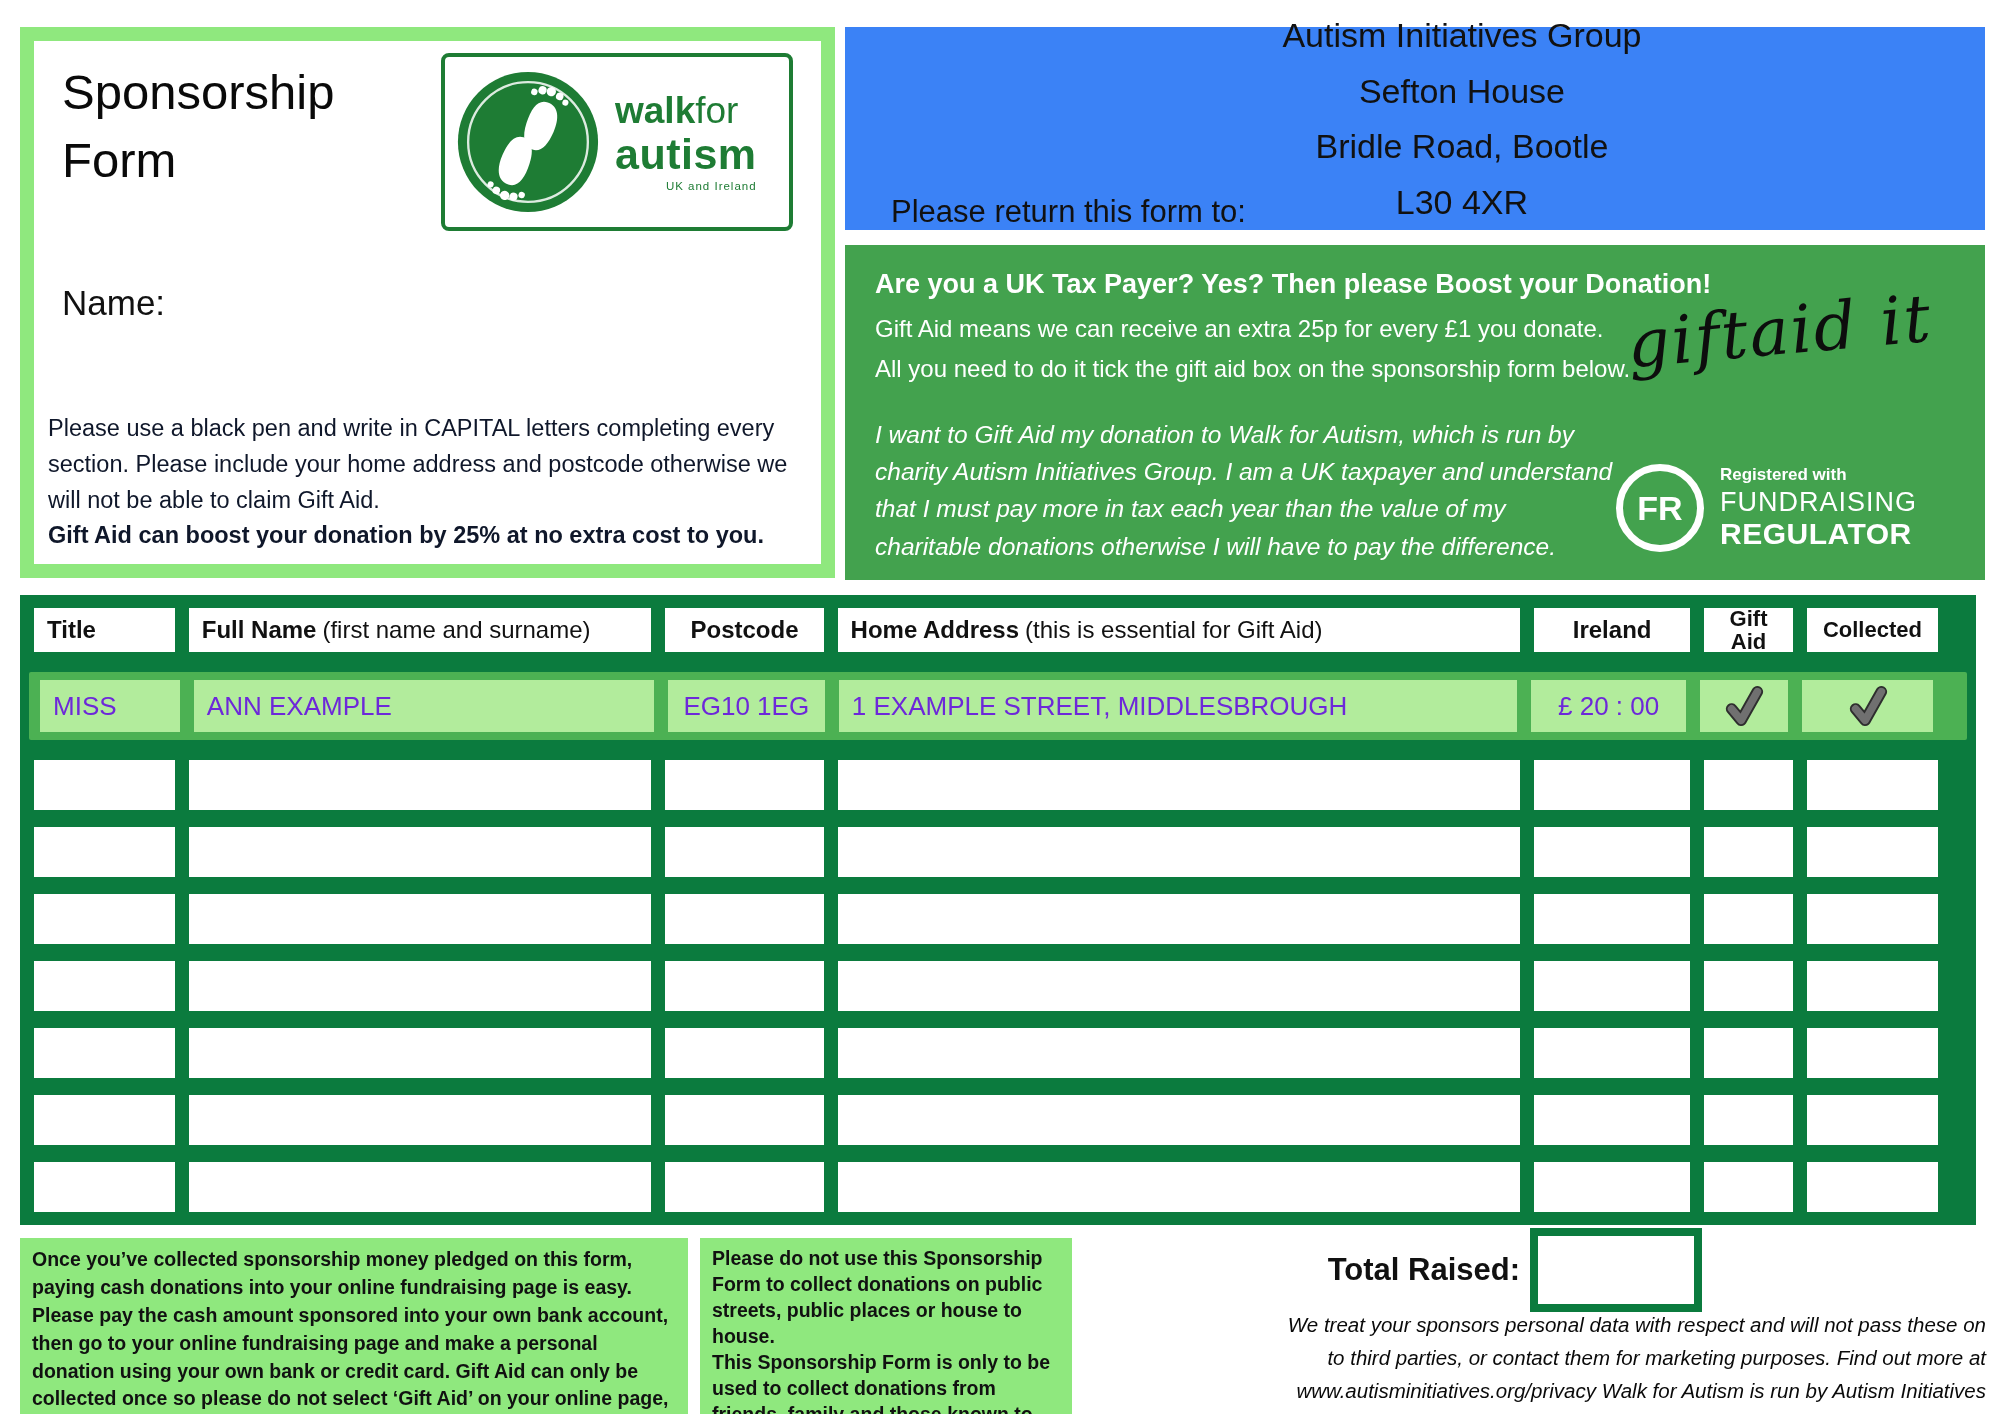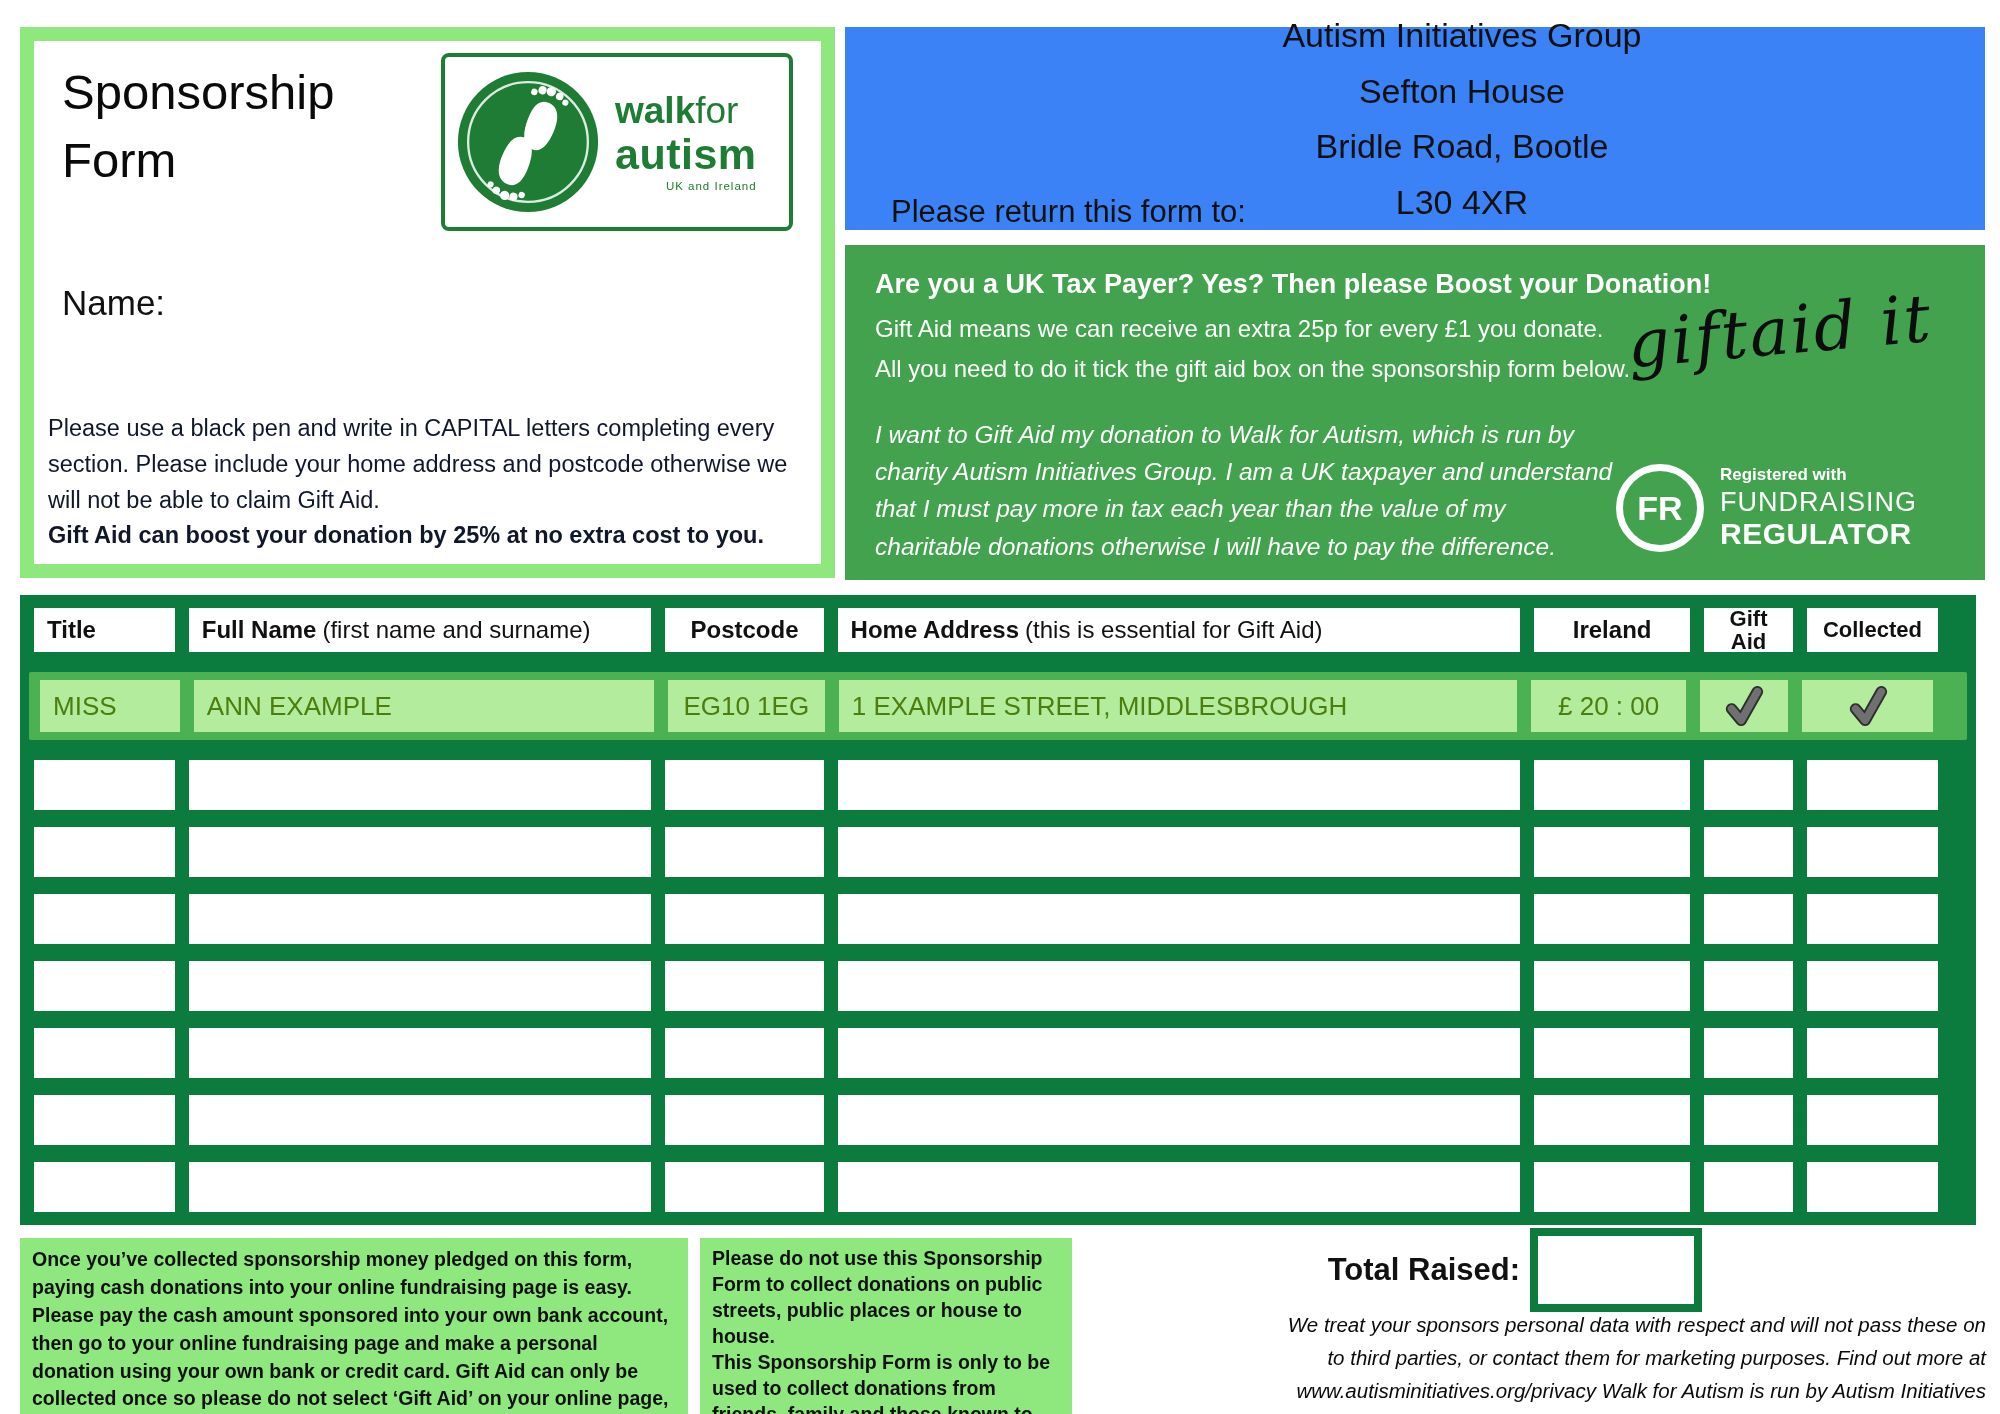--- a/index.html
+++ b/index.html
@@ -44,21 +44,21 @@
   .sponsor-table{position:absolute;left:20px;top:595px;width:1956px;height:630px;background:#0B7B3E;box-sizing:border-box;padding:13px 14px;display:flex;flex-direction:column;justify-content:space-between;}
   .trow{display:flex;gap:14px;}
   .cell{background:#fff;display:flex;align-items:center;box-sizing:border-box;padding:2px 13px;overflow:hidden;}
   .hcell{height:44px;font-size:24px;white-space:nowrap;}
   .hcell b{font-weight:bold;}
   .hcell .note{font-weight:normal;margin-left:6px;}
   .hcell.wrap{white-space:normal;text-align:center;line-height:1.05;font-weight:bold;justify-content:center;font-size:22px;}
   .align-center{justify-content:center;}
   .ecell{height:50px;}
   .example-strip{background:#4CB153;margin:0 -5px;padding:8px 11px;display:flex;gap:14px;border-radius:2px;}
-  .xcell{background:#B2EC9C;height:52px;font-size:26px;color:#4d7c0f;display:flex;align-items:center;box-sizing:border-box;padding:2px 13px;white-space:nowrap;overflow:hidden;}
+  .xcell{background:#B2EC9C;height:52px;font-size:26px;color:#6d28d9;display:flex;align-items:center;box-sizing:border-box;padding:2px 13px;white-space:nowrap;overflow:hidden;}
   .check-svg{width:42px;height:42px;}
   
   .foot-left{position:absolute;left:20px;top:1238px;width:668px;background:#8FE87E;box-sizing:border-box;padding:8px 12px;font-size:19.5px;font-weight:bold;line-height:1.43;}
   .foot-mid{position:absolute;left:700px;top:1238px;width:372px;background:#8FE87E;box-sizing:border-box;padding:8px 12px;font-size:19.5px;font-weight:bold;line-height:1.33;}
   .foot-mid p{margin:0;}
   .total-label{position:absolute;left:1260px;top:1252px;width:260px;text-align:right;font-size:31px;font-weight:bold;}
   .total-box{position:absolute;left:1530px;top:1228px;width:172px;height:84px;background:#fff;border:8px solid #0B7B3E;box-sizing:border-box;}
   .privacy-note{position:absolute;left:1270px;top:1308px;width:716px;text-align:right;font-style:italic;font-size:20.5px;line-height:1.62;color:#0a0a0a;}
 </style>
 </head>

